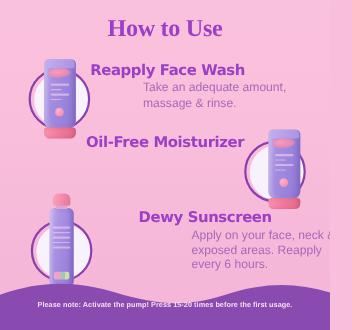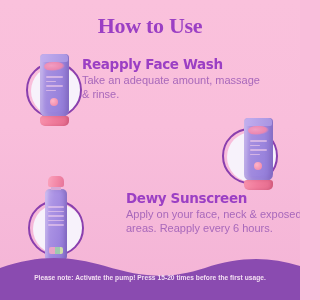--- a/index.html
+++ b/index.html
@@ -61,20 +61,21 @@
     line-height: 16px;
     font-family: "DejaVu Sans", sans-serif;
     white-space: nowrap;
   }
   .prod-desc {
     margin-top: 2px;
     font-size: 11px;
     line-height: 13.5px;
     color: #a868bb;
     font-family: "Liberation Sans", sans-serif;
+    padding-left: 48px;
   }
 
   
   .circle-wrap {
     position: absolute;
     width: 56px;
     height: 56px;
   }
   .ring {
     position: absolute;
@@ -296,20 +297,21 @@
         <i></i>
           <i class="short"></i>
           <i></i>
           <i class="short"></i>
       </div>
       <div class="dot"></div>
       <div class="cap"></div>
     </div>
 
     <div class="text-col">
+      <div class="prod-name">Oil-Free Moisturizer</div>
     </div>
   </div>
 
   <div class="section sec3">
 
     <div class="circle-wrap c3">
       <div class="disc"></div>
       <div class="ring"></div>
     </div>
 

